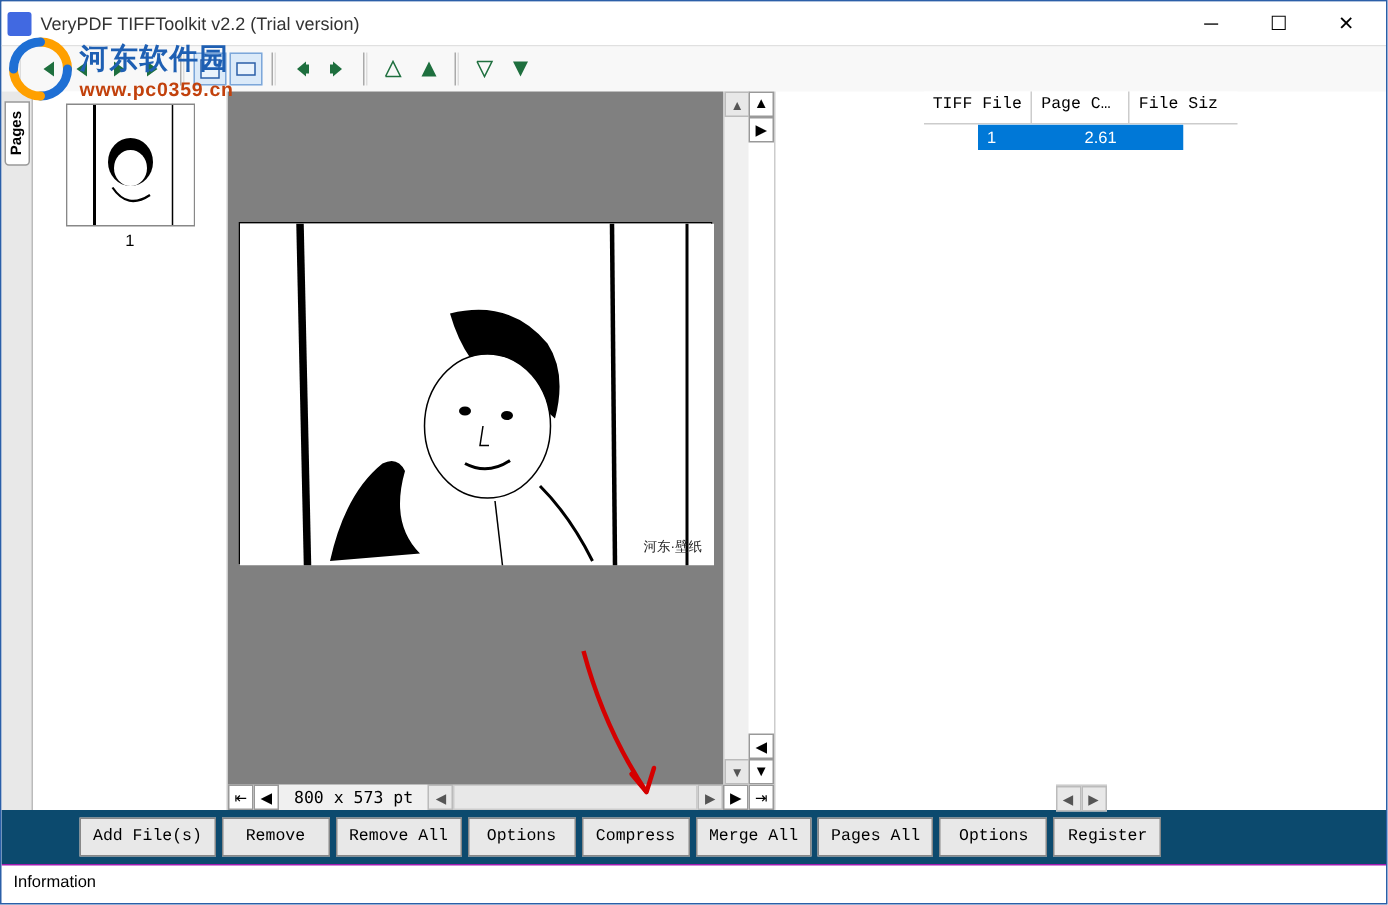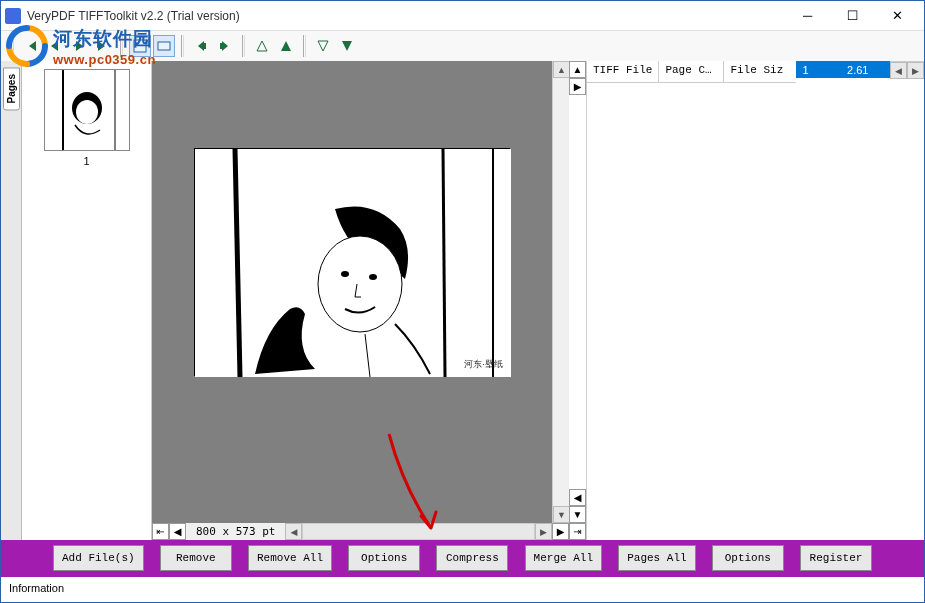--- a/index.html
+++ b/index.html
@@ -36,37 +36,37 @@
     .vscroll { width: 17px; background: #f0f0f0; display: flex; flex-direction: column; border-left: 1px solid #ccc; }
     .vscroll-extra { width: 17px; display: flex; flex-direction: column; }
     .scroll-btn { width: 17px; height: 17px; background: #e8e8e8; border: 1px solid #bbb; display: flex; align-items: center; justify-content: center; font-size: 9px; color: #555; }
     .arrow-btn { width: 17px; height: 17px; background: #fff; border: 1px solid #999; display: flex; align-items: center; justify-content: center; font-size: 10px; color: #000; margin-bottom: 0; }
     
     .hscroll-row { height: 17px; display: flex; align-items: center; background: #f0f0f0; }
     .hscroll-nav { width: 17px; height: 17px; background: #fff; border: 1px solid #999; display: flex; align-items: center; justify-content: center; font-size: 10px; }
     .hscroll-info { font-size: 11px; padding: 0 10px; background: #f0f0f0; font-family: monospace; white-space: nowrap; }
     .hscroll-track { flex: 1; height: 17px; background: #e8e8e8; border: 1px solid #ccc; }
     
-    .file-panel { width: 338px; border-left: 1px solid #ccc; display: flex; flex-direction: row; }
+    .file-panel { width: 408px; border-left: 1px solid #ccc; display: flex; flex-direction: column; align-items: center; }
     .file-header { display: flex; height: 22px; background: #fff; border-bottom: 1px solid #ccc; }
     .fh-col { font-size: 11px; padding: 3px 6px; border-right: 1px solid #ccc; font-family: "Courier New", monospace; white-space: nowrap; overflow: hidden; }
     .fh-file { flex: 1; }
     .fh-page { width: 65px; }
     .fh-size { width: 72px; border-right: none; }
     .file-list { flex: 1; background: #fff; overflow: auto; }
     .file-row { display: flex; height: 17px; font-size: 11px; font-family: "Courier New", monospace; }
     .file-row.selected { background: #0078d7; color: #fff; }
     .fr-cell { padding: 1px 6px; white-space: nowrap; overflow: hidden; display: flex; align-items: center; }
     .fr-file { flex: 1; }
     .fr-page { width: 65px; }
     .fr-size { width: 72px; }
     .file-icon { width: 12px; height: 12px; background: #fff; border: 1px solid #999; margin-right: 3px; display: inline-block; }
     .file-hscroll { height: 17px; background: #f0f0f0; display: flex; border-top: 1px solid #ccc; }
     
-    .button-bar { height: 36px; display: flex; align-items: center; padding: 4px 52px; gap: 4px; background: #a21caf; justify-content: space-between; }
+    .button-bar { height: 36px; display: flex; align-items: center; padding: 4px 52px; gap: 4px; background: #0c4a6e; }
     .action-btn { height: 26px; padding: 0 8px; min-width: 72px; background: #e8e8e8; border: 1px solid #888; font-size: 11px; font-family: "Courier New", monospace; cursor: default; display: flex; align-items: center; justify-content: center; }
     .btn-wide { min-width: 78px; }
     
     .info-bar { height: 22px; border-top: 1px solid #a21caf; padding: 2px 8px; font-size: 11px; font-family: "Courier New", monospace; display: flex; align-items: center; }
     
     .overlay-logo { position: absolute; top: 17px; left: 4px; width: 190px; height: 56px; pointer-events: none; z-index: 100; display: flex; align-items: center; gap: 4px; }
     .logo-swirl { width: 44px; height: 44px; position: relative; }
     .logo-text { display: flex; flex-direction: column; }
     .logo-cn { font-size: 19px; font-weight: bold; color: #1e5fb3; letter-spacing: 1px; }
     .logo-url { font-size: 13px; font-weight: bold; color: #c2410c; letter-spacing: 0.5px; }

